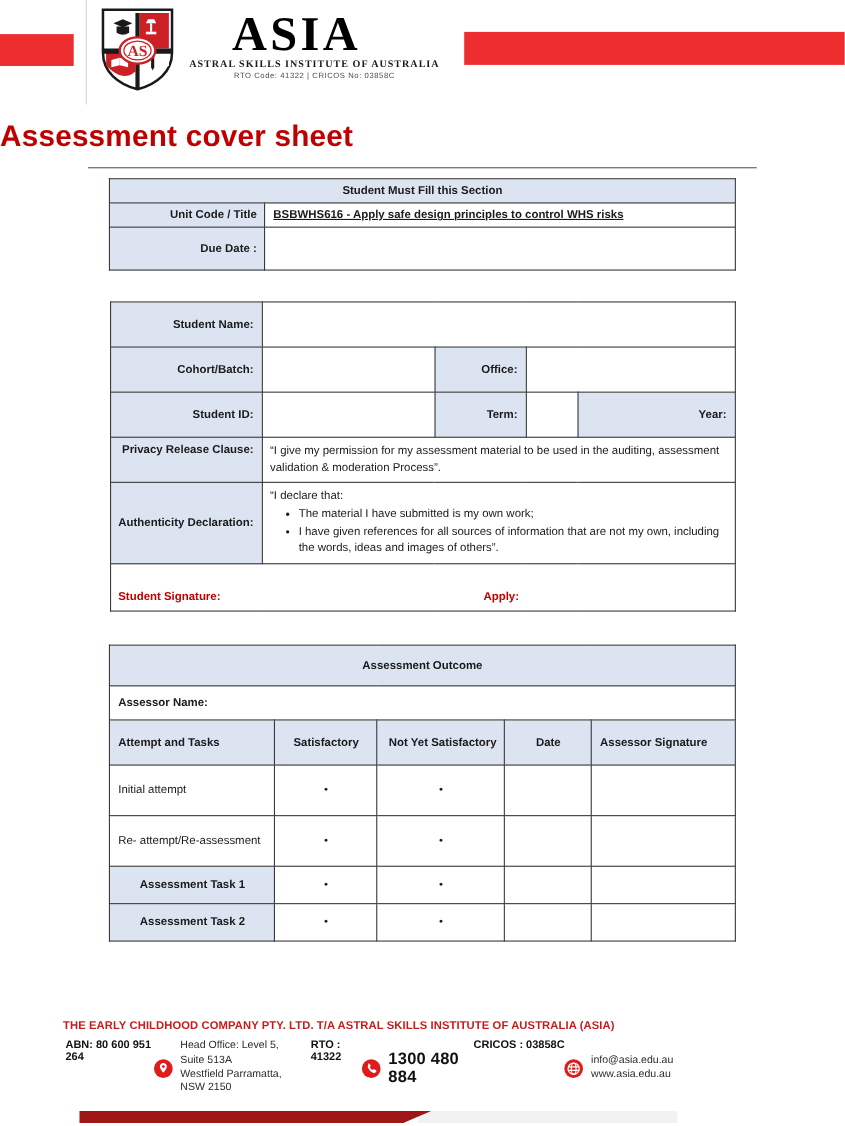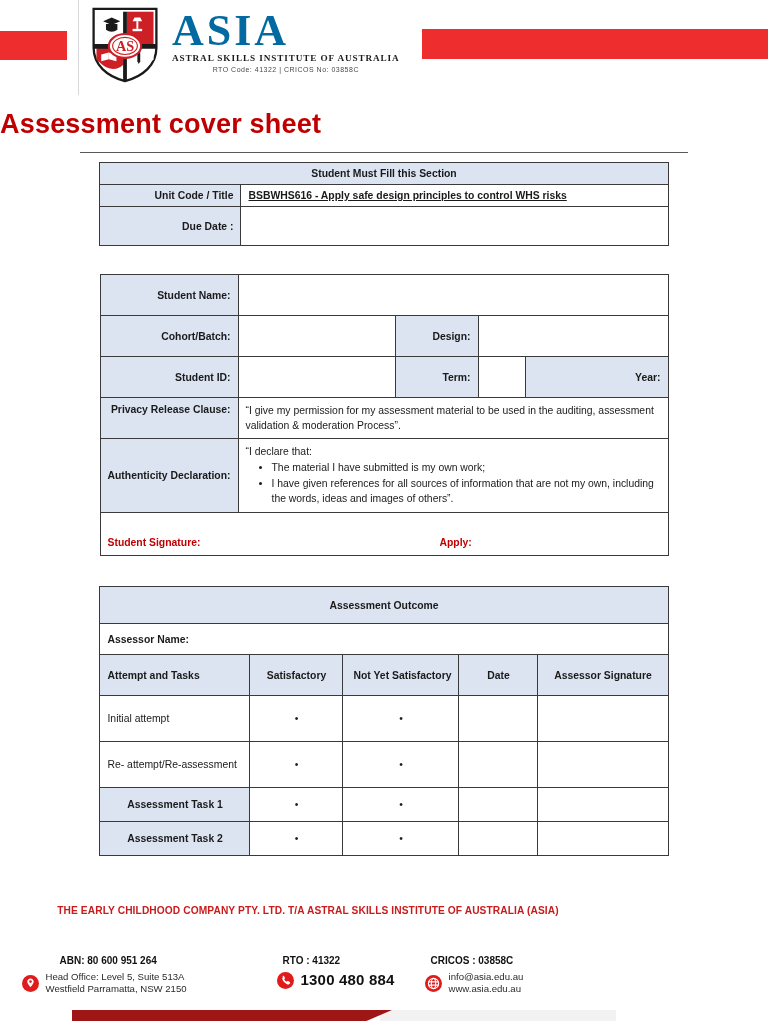--- a/index.html
+++ b/index.html
@@ -49,23 +49,24 @@
     flex: 0 0 auto;
   }
   .logo-text {
     margin-left: 10px;
     padding-top: 4px;
   }
   .logo-asia {
     font-family: "Liberation Serif", serif;
     font-size: 44px;
     font-weight: bold;
-    color: #0369a1;
+    color: #000000;
     letter-spacing: 3px;
     line-height: 0.95;
+    margin-left: 39px;
   }
   .logo-sub {
     font-family: "Liberation Serif", serif;
     font-size: 9.2px;
     font-weight: bold;
     color: #1b1b1b;
     letter-spacing: 0.9px;
     margin-top: 1px;
   }
   .logo-rto {
@@ -195,21 +196,21 @@
     font-weight: bold;
     color: #c91b1b;
     letter-spacing: 0.1px;
   }
   .foot-cols {
     display: flex;
     justify-content: center;
     margin-top: 7px;
     padding-left: 20px;
   }
-  .foot-col { display: flex; flex-direction: column; margin-top: 32px; }
+  .foot-col { display: flex; flex-direction: row; }
   .foot-col-1 { width: 255px; }
   .foot-col-2 { width: 148px; }
   .foot-col-3 { width: 190px; }
   .foot-cap {
     font-size: 10px;
     font-weight: bold;
     color: #111;
     margin-bottom: 5px;
   }
   .foot-cap-1 { padding-left: 38px; }
@@ -334,21 +335,21 @@
       <col style="width:143px">
   </colgroup>
   <tbody>
     <tr>
       <td class="lbl-left" style="height:30px">Student Name:</td>
       <td colspan="4"></td>
     </tr>
     <tr>
       <td class="lbl-left" style="height:30px">Cohort/Batch:</td>
       <td></td>
-      <td class="lbl-left">Design:</td>
+      <td class="lbl-left">Office:</td>
       <td colspan="2"></td>
     </tr>
     <tr>
       <td class="lbl-left" style="height:30px">Student ID:</td>
       <td></td>
       <td class="lbl-left">Term:</td>
       <td></td>
       <td class="lbl-left">Year:</td>
     </tr>
     <tr>
@@ -389,21 +390,21 @@
       <td class="hdr-cell" colspan="5" style="height:26px">Assessment Outcome</td>
     </tr>
     <tr>
       <td colspan="5" style="height:20px;font-weight:bold;font-size:10.4px">Assessor Name:</td>
     </tr>
     <tr>
       <td class="hdr-cell" style="text-align:left;height:30px">Attempt and Tasks</td>
       <td class="hdr-cell">Satisfactory</td>
       <td class="hdr-cell" style="text-align:right">Not Yet Satisfactory</td>
       <td class="hdr-cell">Date</td>
-      <td class="hdr-cell" style="text-align:center">Assessor Signature</td>
+      <td class="hdr-cell" style="text-align:left">Assessor Signature</td>
     </tr>
 
     <tr>
       <td class="plain-cell" style="height:35px">Initial attempt</td>
       <td class="dot-cell">•</td>
       <td class="dot-cell">•</td>
       <td></td>
       <td></td>
     </tr>
     <tr>

